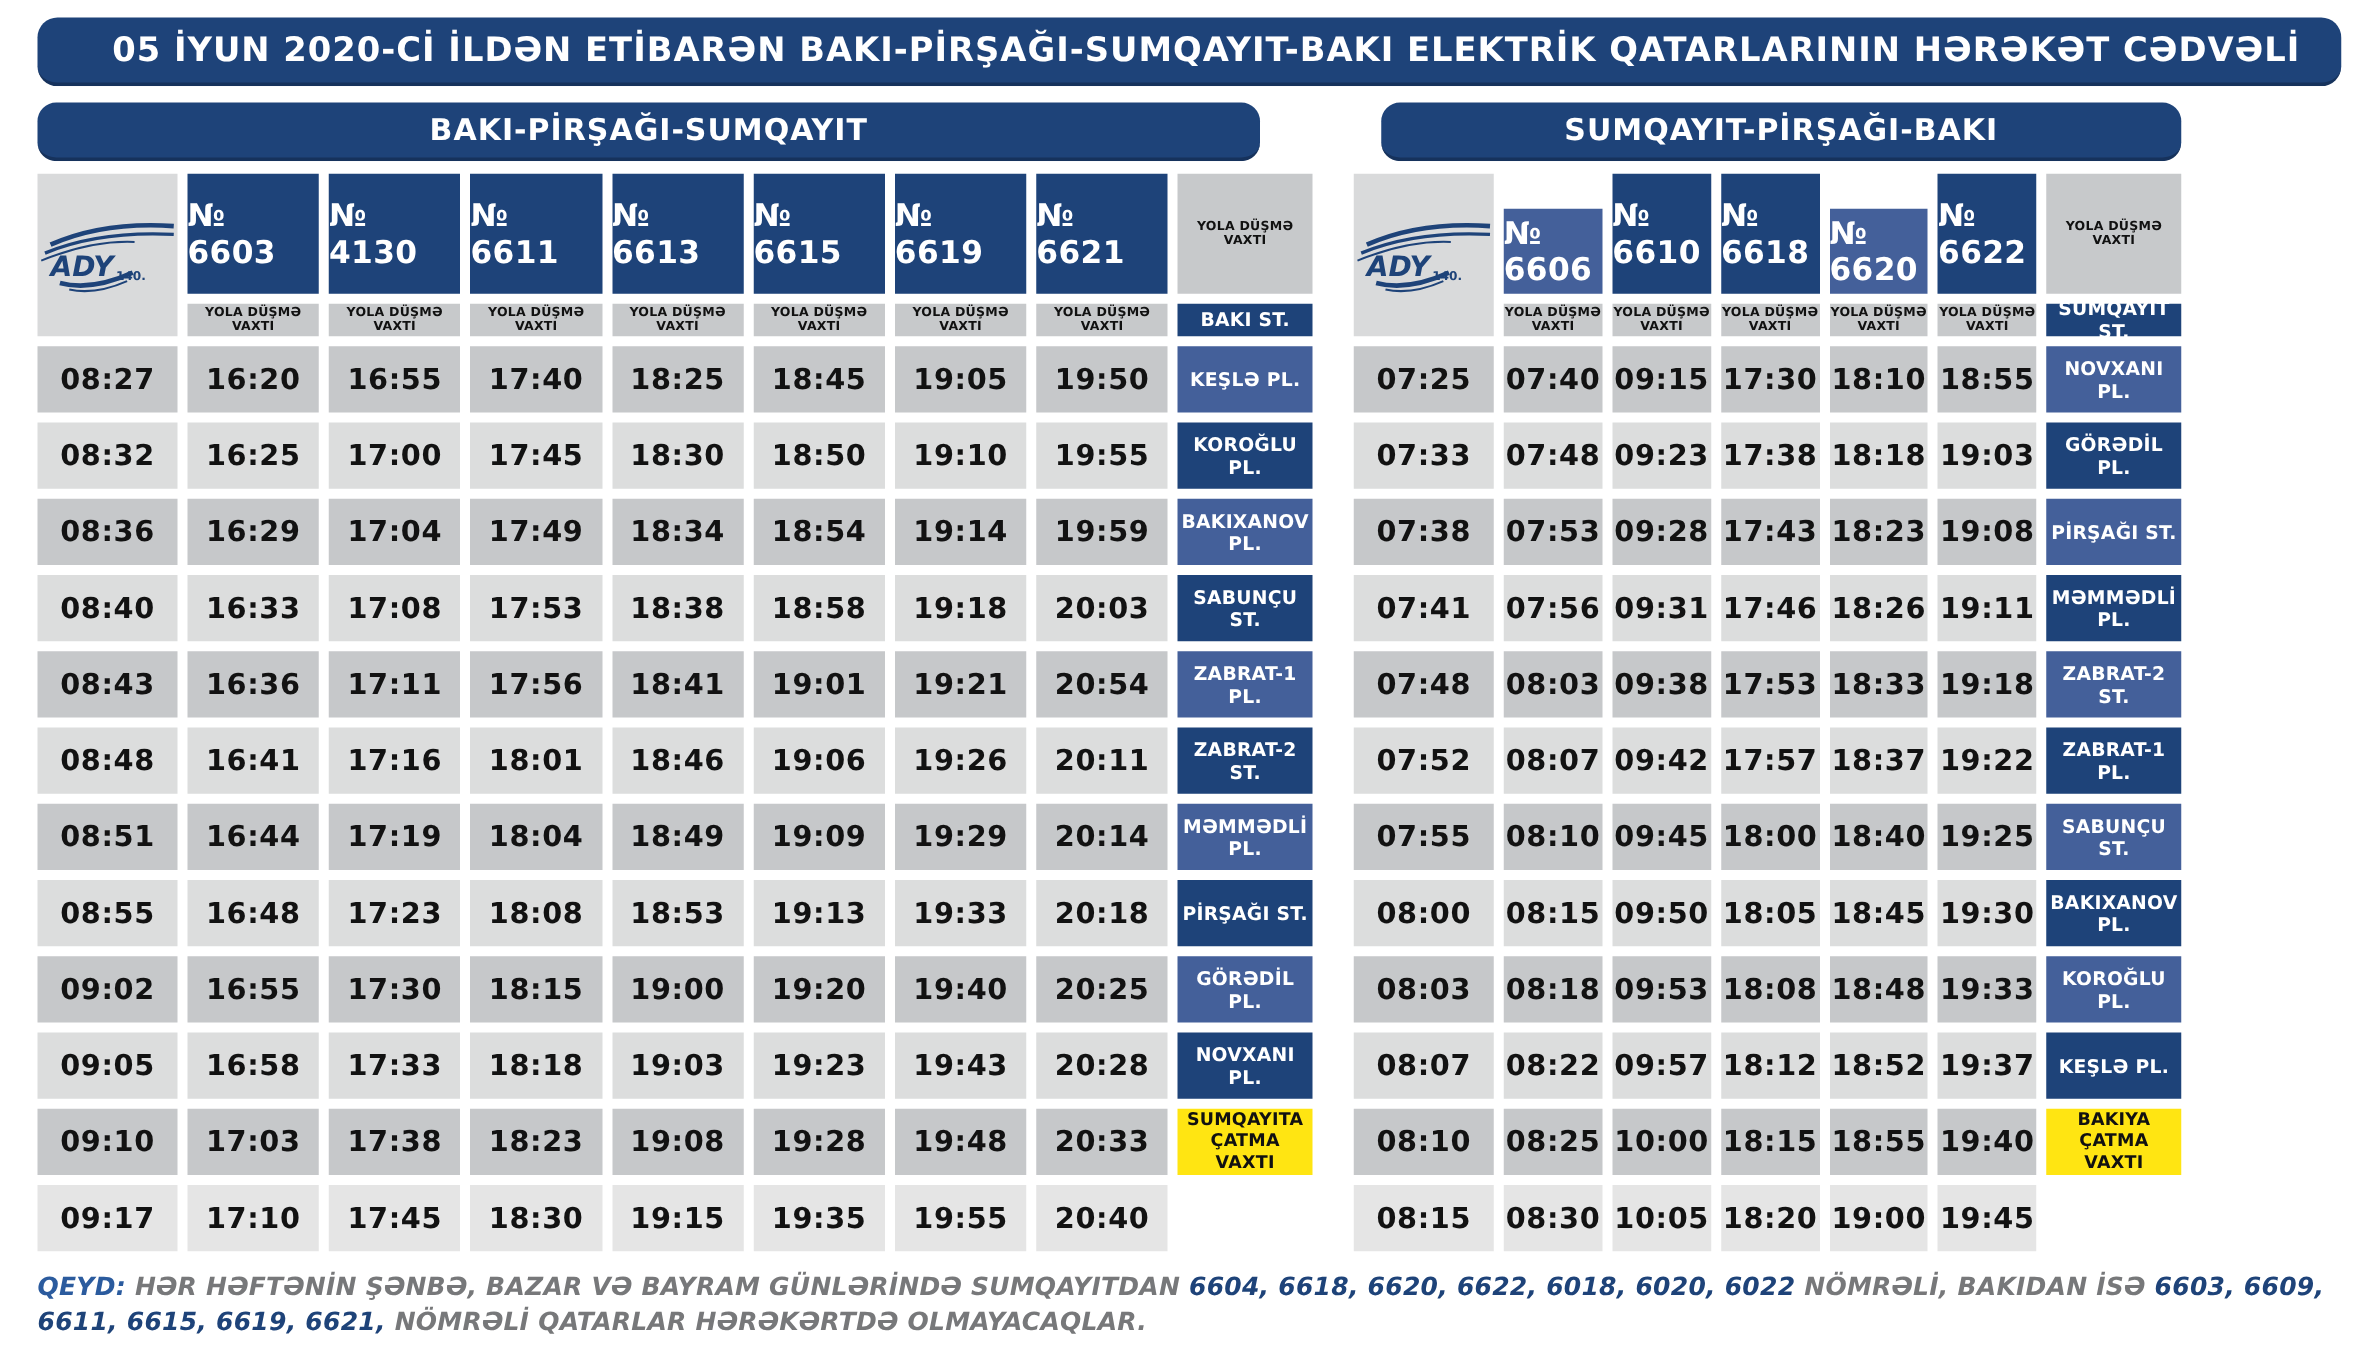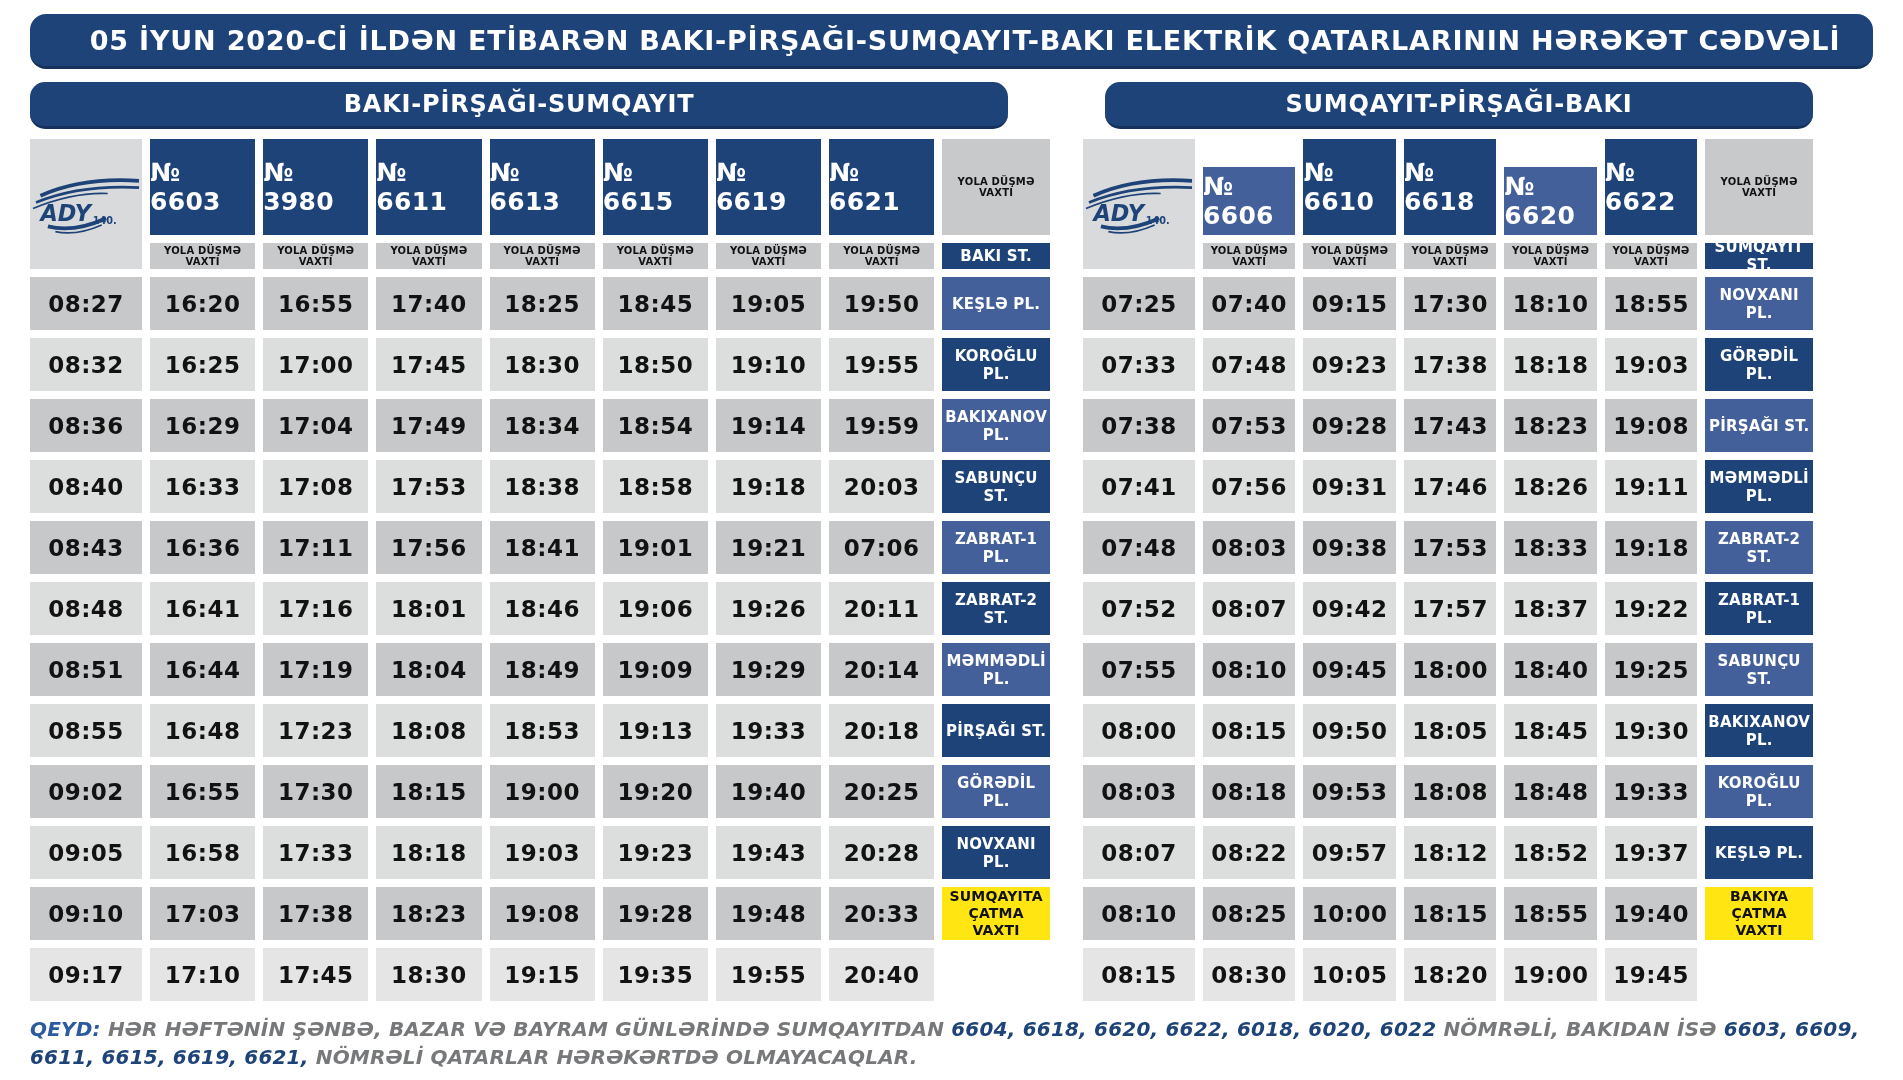--- a/index.html
+++ b/index.html
@@ -10,21 +10,21 @@
   }
   .title-banner {
     margin:14px 30px 0 30px; height:52px; background:#1e4379; border-radius:16px;
     display:flex; align-items:center; justify-content:center;
     color:#ffffff; font-size:27px; font-weight:bold; letter-spacing:0.8px;
     border-bottom:3px solid #16325c;
     padding-left:27px;
   }
   .tables { display:flex; padding:0 30px; margin-top:13px; gap:33px; }
   .table-block.left  { width:1020px; flex:0 0 auto; }
-  .table-block.right { width:730px;  flex:0 0 auto; }
+  .table-block.right { width:662px;  flex:0 0 auto; }
   .direction-bar {
     height:44px; background:#1e4379; border-radius:15px;
     display:flex; align-items:center; justify-content:center;
     color:#ffffff; font-size:24px; font-weight:bold; letter-spacing:0.8px;
     margin-bottom:10px; border-bottom:3px solid #16325c;
   }
   .table-block.left  .direction-bar { margin-right:42px; }
   .table-block.right .direction-bar { margin-left:22px; }
   .grid { display:grid; gap:8px; grid-template-rows:96px 26px repeat(12,53px); }
   #grid-0 { grid-template-columns:112px repeat(8,1fr); }
@@ -82,21 +82,21 @@
   <path class="s4" d="M14 32 Q70 7 146 12"></path>
   <path class="s3" d="M8 41 Q66 17 146 21"></path>
   <path class="s2" d="M4 49 Q58 27 104 29"></path>
   <text class="ady-brand" x="14" y="66">ADY</text>
   <text class="ady-anniv" x="84" y="70">140.</text>
   <path class="s4" d="M24 73 Q58 82 102 62"></path>
   <path class="s2" d="M34 80 Q62 86 96 71"></path>
 </svg>
         </div>
         <div class="train-header">№ 6603</div>
-        <div class="train-header">№ 3980</div>
+        <div class="train-header">№ 4130</div>
         <div class="train-header">№ 6611</div>
         <div class="train-header">№ 6613</div>
         <div class="train-header">№ 6615</div>
         <div class="train-header">№ 6619</div>
         <div class="train-header">№ 6621</div>
         <div class="subheader">YOLA DÜŞMƏ VAXTI</div>
         <div class="subheader">YOLA DÜŞMƏ VAXTI</div>
         <div class="subheader">YOLA DÜŞMƏ VAXTI</div>
         <div class="subheader">YOLA DÜŞMƏ VAXTI</div>
         <div class="subheader">YOLA DÜŞMƏ VAXTI</div>
@@ -140,21 +140,21 @@
         <div class="time alt">19:18</div>
         <div class="time alt">20:03</div>
         <div class="station">SABUNÇU ST.</div>
         <div class="time">08:43</div>
         <div class="time">16:36</div>
         <div class="time">17:11</div>
         <div class="time">17:56</div>
         <div class="time">18:41</div>
         <div class="time">19:01</div>
         <div class="time">19:21</div>
-        <div class="time">07:06</div>
+        <div class="time">20:54</div>
         <div class="station alt">ZABRAT-1 PL.</div>
         <div class="time alt">08:48</div>
         <div class="time alt">16:41</div>
         <div class="time alt">17:16</div>
         <div class="time alt">18:01</div>
         <div class="time alt">18:46</div>
         <div class="time alt">19:06</div>
         <div class="time alt">19:26</div>
         <div class="time alt">20:11</div>
         <div class="station">ZABRAT-2 ST.</div>

